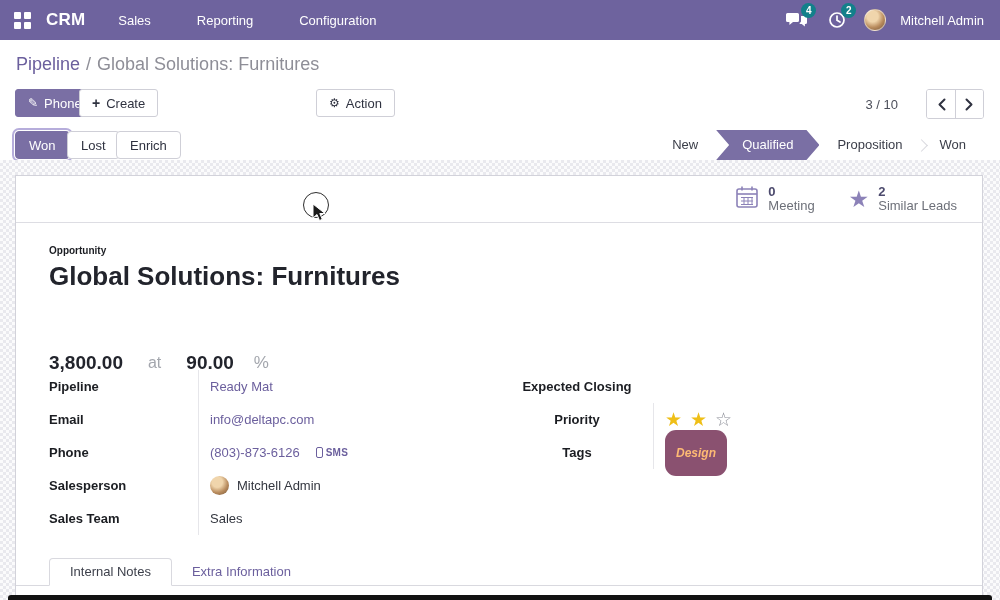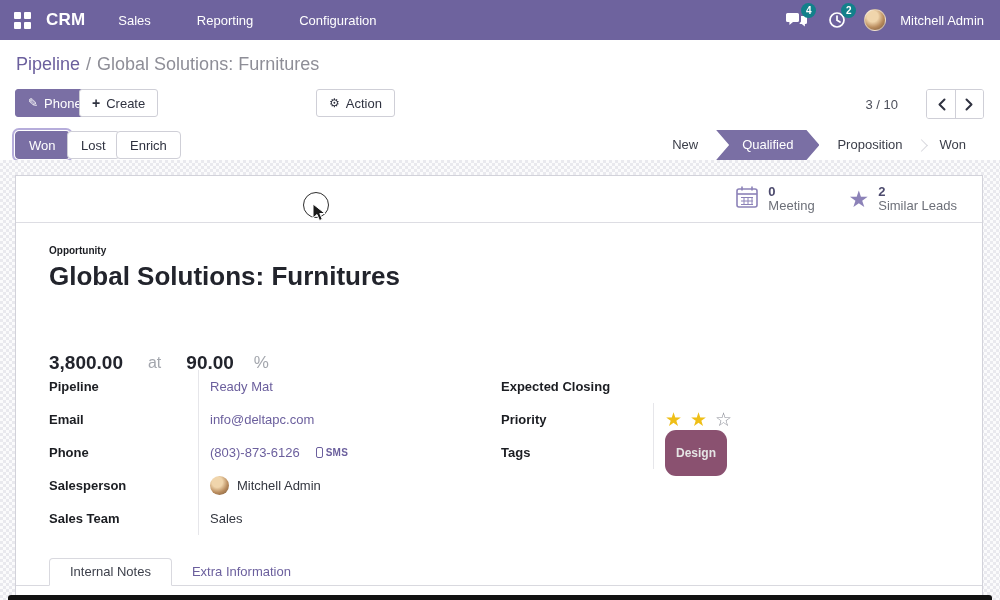--- a/index.html
+++ b/index.html
@@ -91,34 +91,34 @@
   .amount .money, .amount .prob { font-weight:bold; }
   .amount .muted { color:#a3a6ad; font-size:16px; }
   .amount .pct { color:#a3a6ad; font-size:17px; margin-left:-5px; }
 
   .ftable { position:absolute; top:194px; }
   .ftable.left  { left:33px;  width:430px; }
   .ftable.right { left:485px; width:465px; }
   .frow { display:flex; height:33px; align-items:center; }
   .flabel { font-size:13px; font-weight:bold; color:#1b1d22; }
   .ftable.left  .flabel { width:149px; }
-  .ftable.right .flabel { width:152px; }
+  .ftable.right .flabel { width:152px;text-align:center; }
   .fvalue { font-size:13px; color:#33363f; border-left:1px solid #e6e6ea; padding-left:11px;
             align-self:stretch; display:flex; align-items:center; gap:8px; flex:1; }
   .fvalue .link { color:var(--link,#6b5f9d); cursor:pointer; }
   .sms { display:flex; align-items:center; gap:3px; color:var(--link,#6b5f9d); cursor:pointer; margin-left:8px; }
   .phone-ico { width:7px; height:11px; border:1px solid var(--link,#6b5f9d); border-radius:2px; display:inline-block; }
   .sms-txt { font-size:10px; font-weight:bold; letter-spacing:.3px; }
   .mini-avatar { width:19px; height:19px; border-radius:50%;
                  background:radial-gradient(circle at 38% 32%, #f0d5ac 0 30%, #b98c5e 60%, #6e4f33 100%); }
   .star { font-size:19px; cursor:pointer; }
   .star.filled { color:var(--star,#efbf17); }
   .star.empty  { color:#8e9099; }
-  .tag-pill { background:var(--tag,#8a5170); color:#e5e5e5; font-size:12px; font-weight:bold;
-              border-radius:11px; padding:16px 11px; cursor:pointer; }
+  .tag-pill { background:var(--tag,#8a5170); color:#fdba74; font-size:12px; font-weight:bold;
+              border-radius:11px; padding:16px 11px; cursor:pointer;font-style:italic; }
 
   
   .tabstrip { position:absolute; left:0; right:0; top:382px; height:28px;
               border-bottom:1px solid #d9d9df; padding-left:33px; display:flex; align-items:flex-end; }
   .tab { font-size:13px; padding:0 20px; line-height:26px; cursor:pointer; }
   .tab.active { background:#fff; border:1px solid #d9d9df; border-bottom:1px solid #fff;
                 margin-bottom:-1px; border-radius:4px 4px 0 0; color:#3c3f4a; }
   .tab.inactive { color:var(--link,#6b5f9d); line-height:27px; }
 
   .bottom-bar { position:absolute; left:8px; right:8px; bottom:0; height:5px; background:#121212; border-radius:3px 3px 0 0; }

